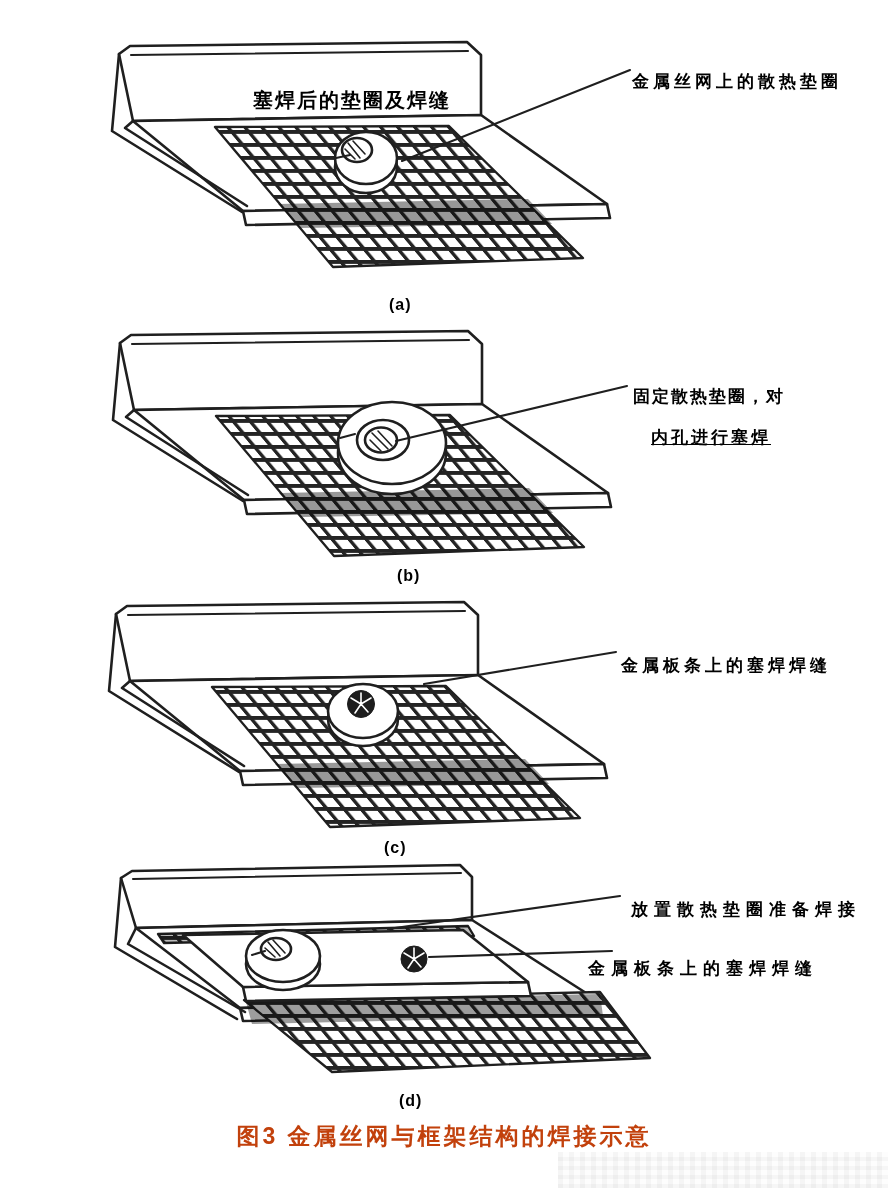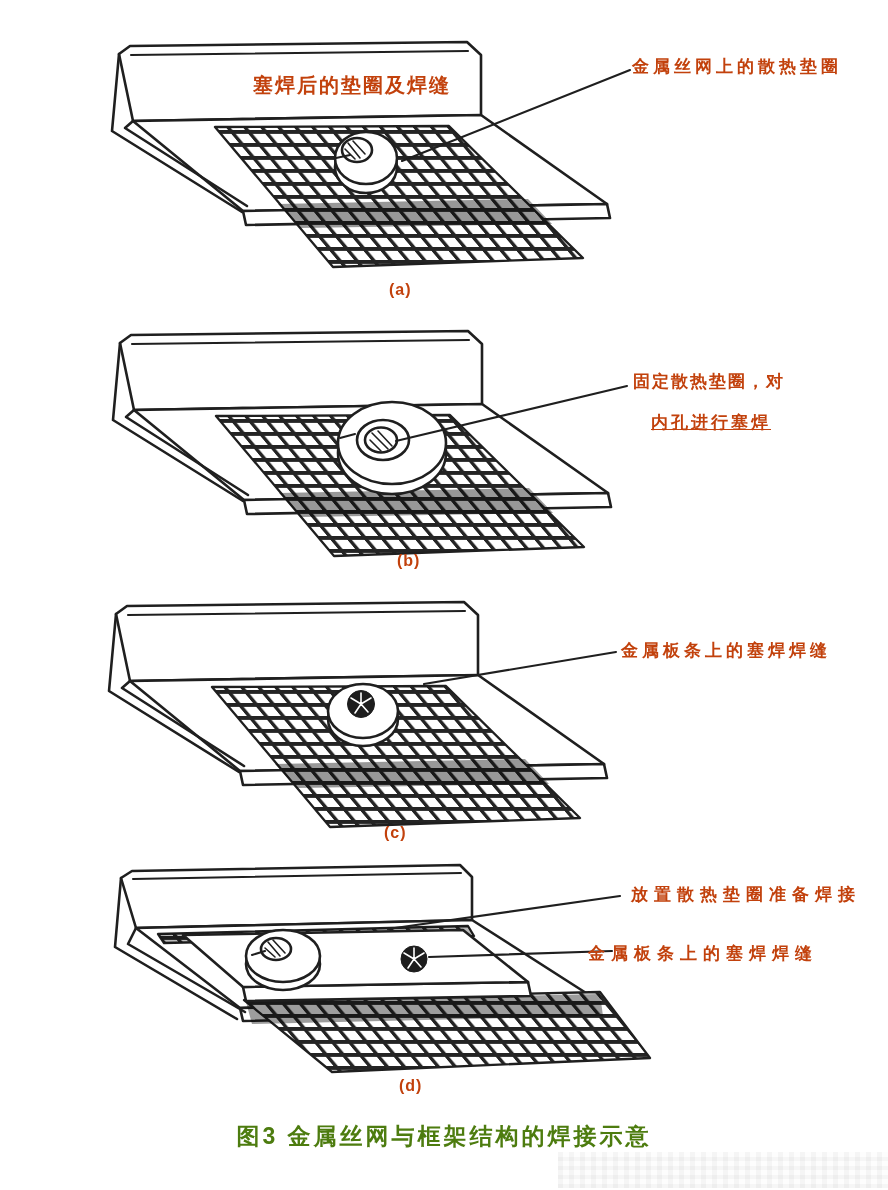--- a/index.html
+++ b/index.html
@@ -8,29 +8,29 @@
     font-family:"Liberation Sans","DejaVu Sans",sans-serif;color:#1c1c1c;
   }
   svg.art{position:absolute;left:0;top:0;}
   .w{fill:#ffffff;stroke:#1f1f1f;stroke-width:2.6;stroke-linejoin:round;}
   .n{fill:none;stroke:#1f1f1f;stroke-width:2.6;stroke-linejoin:round;stroke-linecap:round;}
   .l{fill:none;stroke:#1f1f1f;stroke-width:2.1;stroke-linecap:round;}
   .t{fill:none;stroke:#1f1f1f;stroke-width:1.6;stroke-linecap:round;}
   .spoke{fill:none;stroke:#ffffff;stroke-width:1.6;stroke-linecap:round;}
   .meshEdge{stroke:#1f1f1f;stroke-width:2.3;stroke-linejoin:round;}
   .lbl{
-    position:absolute;white-space:nowrap;color:#c2410c;font-weight:700;
-    filter:blur(0.45px);line-height:1.25;
+    position:absolute;white-space:nowrap;color:#000000;font-weight:700;
+    filter:blur(0.45px);line-height:1.25;margin-top:15px;
   }
   .frame-label{font-size:20px;letter-spacing:2px;}
   .callout{font-size:17px;letter-spacing:4px;}
   .tag{font-size:16px;letter-spacing:1px;filter:blur(0.3px);}
   .caption{
     position:absolute;left:0;right:0;top:1121px;text-align:center;
-    font-size:23px;font-weight:700;letter-spacing:3px;color:#4d7c0f;filter:blur(0.35px);
+    font-size:23px;font-weight:700;letter-spacing:3px;color:#c2410c;filter:blur(0.35px);
   }
   .watermark{
     position:absolute;right:0;bottom:2px;width:330px;height:36px;
     background:
       repeating-linear-gradient(90deg, rgba(0,0,0,0.055) 0 5px, rgba(0,0,0,0.012) 5px 11px),
       repeating-linear-gradient(0deg, rgba(0,0,0,0.035) 0 4px, rgba(0,0,0,0.0) 4px 9px);
     filter:blur(0.7px);opacity:.75;
   }
 </style>
 </head>

